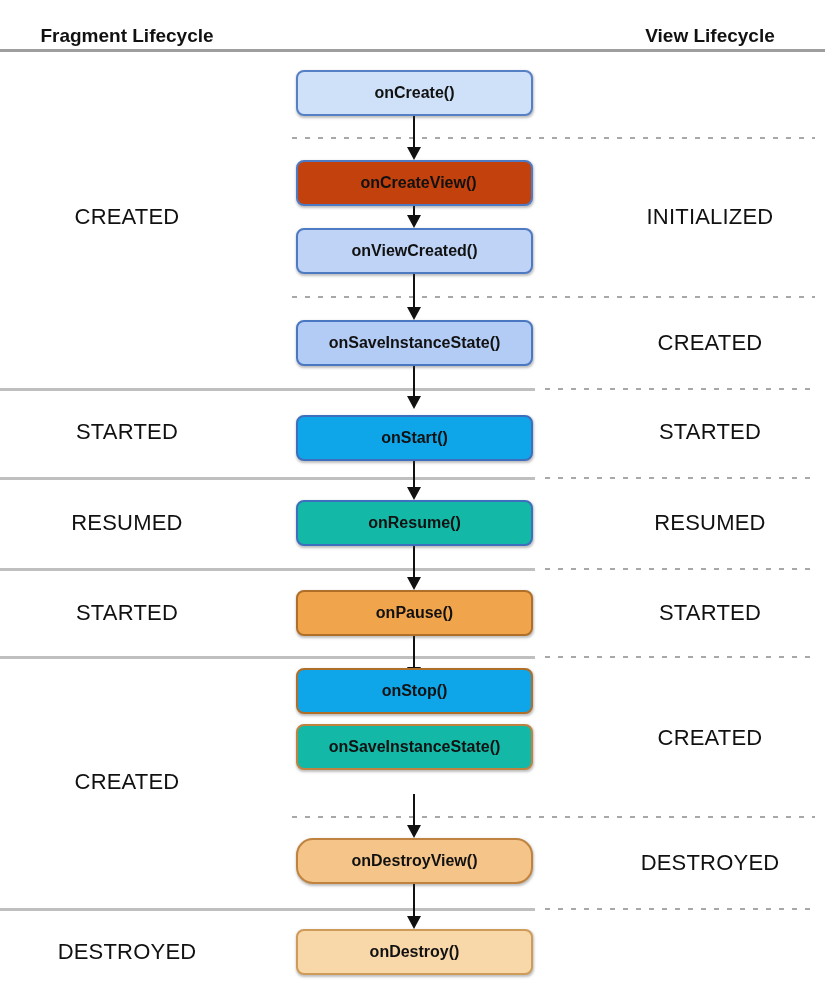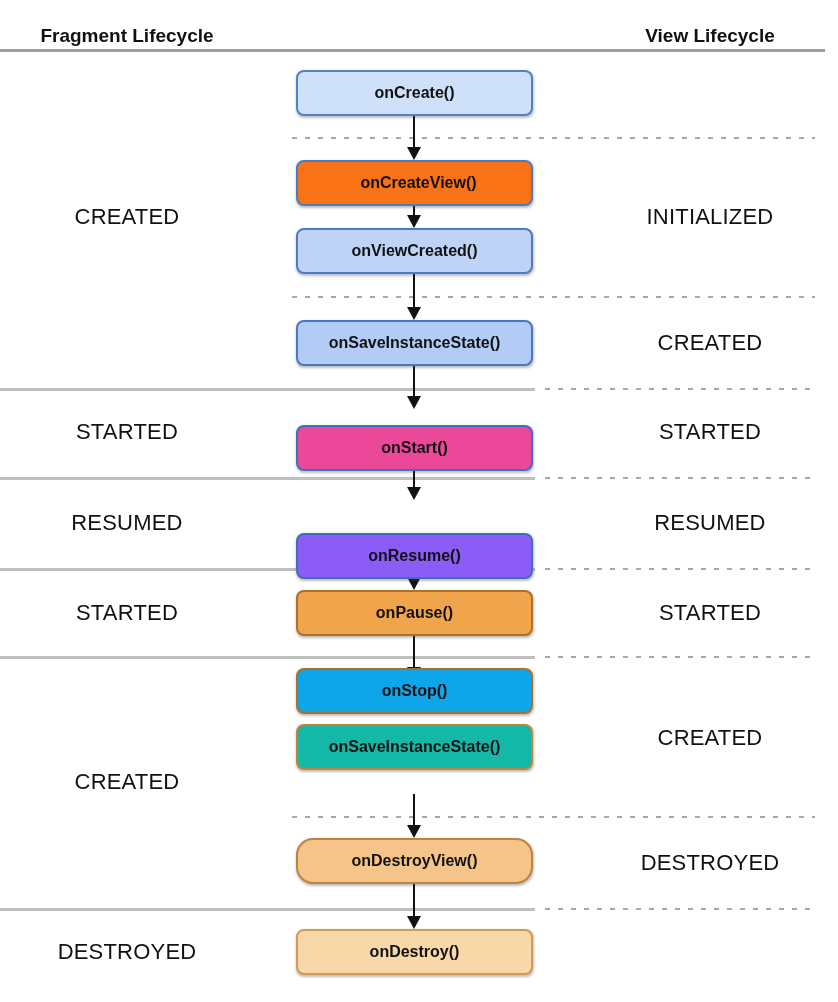--- a/index.html
+++ b/index.html
@@ -76,33 +76,33 @@
       <div class="arrow-head" style="top: 735px; border-top-color: rgb(17, 17, 17);"></div>
       <div class="arrow-stem" style="top: 794px; height: 39px; background: rgb(17, 17, 17);"></div>
       <div class="arrow-head" style="top: 825px; border-top-color: rgb(17, 17, 17);"></div>
       <div class="arrow-stem" style="top: 884px; height: 40px; background: rgb(17, 17, 17);"></div>
       <div class="arrow-head" style="top: 916px; border-top-color: rgb(17, 17, 17);"></div>
     </div>
   <div id="boxes">
       <div class="callback-box" style="top: 70px; background: rgb(207, 224, 249); border-color: rgb(85, 128, 197);">
         <span>onCreate()</span>
       </div>
-      <div class="callback-box" style="top: 160px; background: #f97316; border-color: rgb(78, 122, 196); padding-left: 8px;">
+      <div class="callback-box" style="top: 160px; background: #c2410c; border-color: rgb(78, 122, 196); padding-left: 8px;">
         <span>onCreateView()</span>
       </div>
       <div class="callback-box" style="top: 228px; background: rgb(190, 211, 246); border-color: rgb(78, 122, 196);">
         <span>onViewCreated()</span>
       </div>
       <div class="callback-box" style="top: 320px; background: rgb(179, 204, 245); border-color: rgb(74, 119, 194);">
         <span>onSaveInstanceState()</span>
       </div>
-      <div class="callback-box" style="top: 425px; background: #ec4899; border-color: rgb(61, 111, 190);">
+      <div class="callback-box" style="top: 415px; background: #0ea5e9; border-color: rgb(61, 111, 190);">
         <span>onStart()</span>
       </div>
-      <div class="callback-box" style="top: 500px; background: #8b5cf6; border-color: rgb(61, 111, 190); margin-top: 33px;">
+      <div class="callback-box" style="top: 500px; background: #14b8a6; border-color: rgb(61, 111, 190);">
         <span>onResume()</span>
       </div>
       <div class="callback-box" style="top: 590px; background: rgb(240, 164, 76); border-color: rgb(176, 111, 40);">
         <span>onPause()</span>
       </div>
       <div class="callback-box" style="top: 668px; background: #0ea5e9; border-color: rgb(176, 111, 40);">
         <span>onStop()</span>
       </div>
       <div class="callback-box" style="top: 724px; background: #14b8a6; border-color: rgb(192, 131, 63);">
         <span>onSaveInstanceState()</span>

